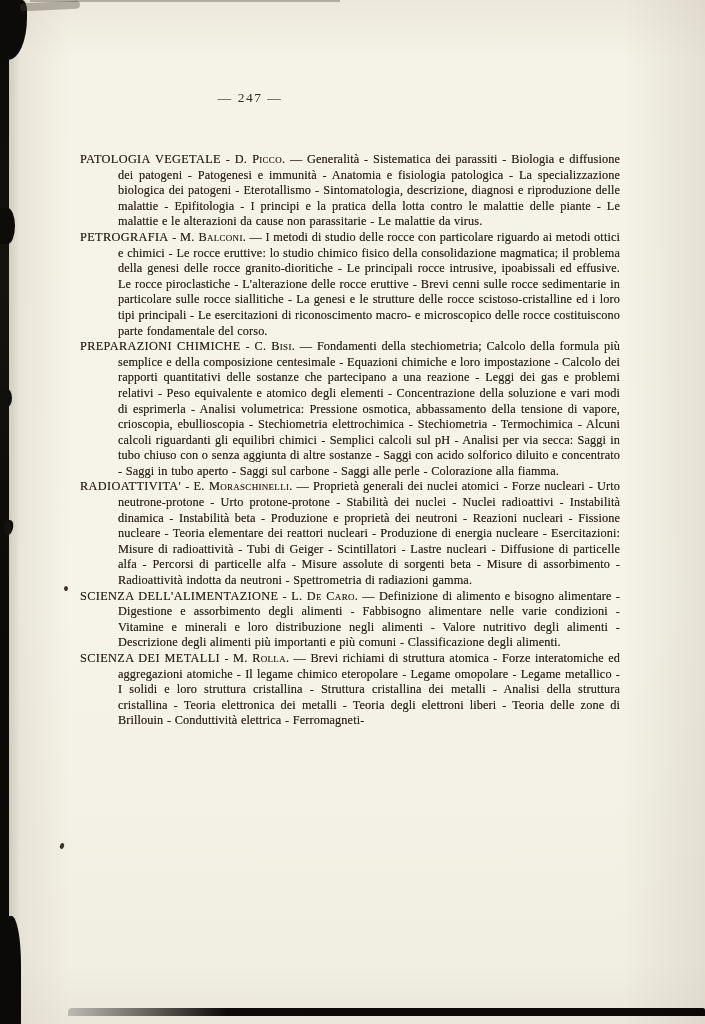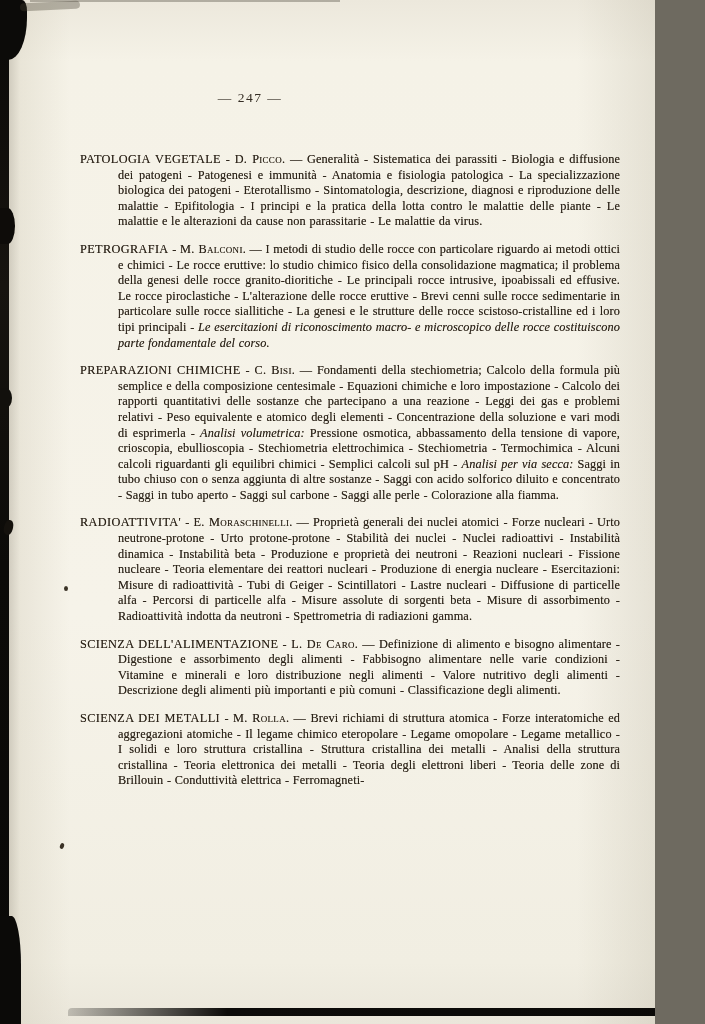--- a/index.html
+++ b/index.html
@@ -4,21 +4,21 @@
 <style>
   * { margin:0; padding:0; box-sizing:border-box; }
   html, body { width:705px; height:1024px; }
   body {
     font-family: "Liberation Serif", "DejaVu Serif", serif;
     background:#6e6a60;
     overflow:hidden;
   }
   .page {
     position:relative;
-    width:655px; height:1024px;
+    width:705px; height:1024px;
     overflow:hidden;
     color:#2a241d;
     background:
       linear-gradient(180deg, #ece8dc 0%, #f5f2e7 6%, #f6f3e9 60%, #f1eee2 94%, #eae6da 100%),
       #f5f2e7;
   }
   .page::before {
     content:"";
     position:absolute; inset:0;
     background:linear-gradient(90deg, rgba(120,112,95,0.45) 0px, rgba(210,204,186,0.35) 20px, rgba(246,243,233,0) 70px, rgba(246,243,233,0) 88%, rgba(190,184,166,0.30) 100%);
@@ -49,24 +49,24 @@
     text-shadow:0 0 0.45px rgba(45,35,22,0.55);
   }
   .hanging {
     padding-left:38px;
     text-indent:-38px;
   }
   .intro {
     padding-left:38px;
     text-indent:0;
   }
-  .entry { margin-top:12px; }
+  .entry { margin-top:0; }
   .course-title { letter-spacing:0.35px; }
   .prof { font-variant:small-caps; letter-spacing:0.3px; }
-  .ital { font-style:italic; }
+  .ital { }
 
   
   .artifact { position:absolute; pointer-events:none; }
   .edge-left {
     left:0; top:0; width:9px; height:1024px;
     background:linear-gradient(180deg,#0a0907,#17140f 28%,#0c0b08 55%,#0a0907 100%);
   }
   .blob-tl { left:0; top:0; width:27px; height:60px; background:#0c0b09; border-radius:0 18% 70% 0; }
   .smudge-tl { left:20px; top:2px; width:60px; height:8px; background:rgba(70,62,50,0.35); transform:rotate(-3deg); border-radius:4px; }
   .blob-l1 { left:0; top:208px; width:15px; height:36px; background:#0e0c09; border-radius:0 60% 60% 0; }

